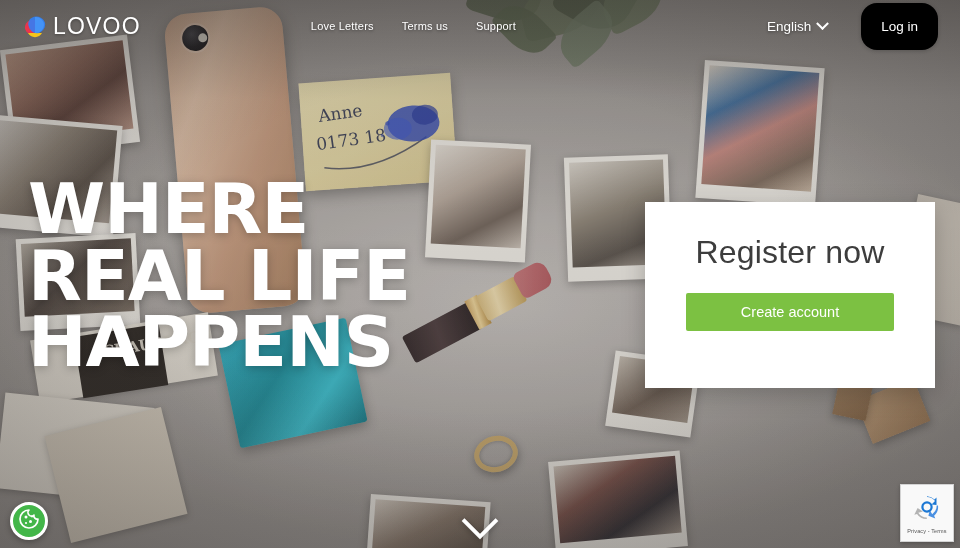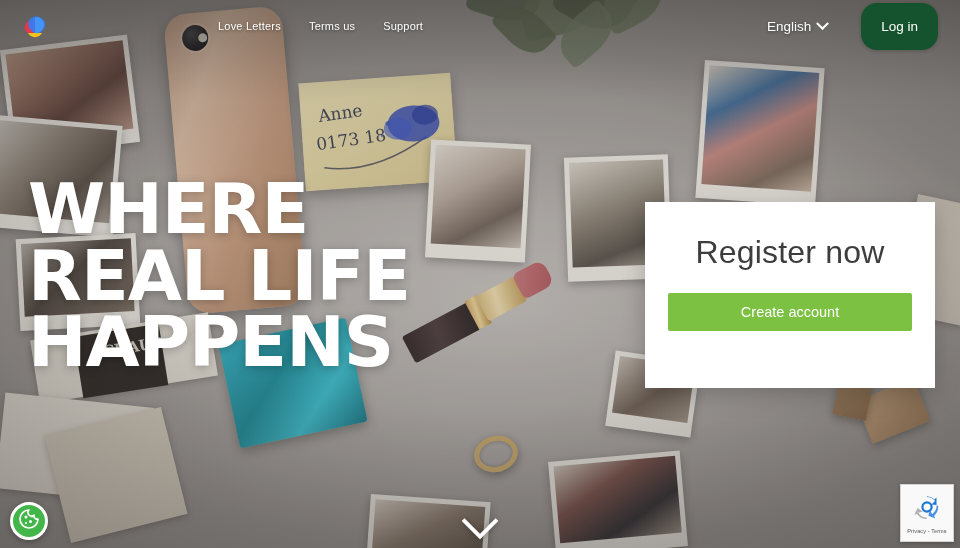--- a/index.html
+++ b/index.html
@@ -118,21 +118,21 @@
     color:#fff; font-size:11px; text-decoration:none;
     text-shadow:0 1px 3px rgba(0,0,0,.45);
     letter-spacing:.2px;
   }
   .topbar-right { margin-left:auto; display:flex; align-items:center; gap:34px; }
   .lang { display:flex; align-items:center; gap:7px; color:#fff; font-size:13.5px;
           text-shadow:0 1px 3px rgba(0,0,0,.45); cursor:pointer; }
   .chev-sm { width:9px; height:9px; border-right:2px solid #fff; border-bottom:2px solid #fff;
              transform:rotate(45deg) translate(-2px,-2px); }
   .login-btn {
-    background:#14532d; color:#fff; border:none;
+    background:#000000; color:#fff; border:none;
     font-family:inherit; font-size:13.5px;
     padding:16px 20px; border-radius:16px; cursor:pointer;
     box-shadow:0 1px 4px rgba(0,0,0,.2);
   }
 
   
   .headline {
     position:absolute; left:28px; top:176px;
     z-index:55;
     color:#fff;
@@ -152,21 +152,21 @@
     width:290px; height:186px;
     background:#fff;
     z-index:58;
     box-shadow:0 6px 22px rgba(0,0,0,.22);
     display:flex; flex-direction:column; align-items:center;
     padding:32px 28px 0 28px;
   }
   .card-title { font-size:32px; color:#3d3d3d; font-weight:400; letter-spacing:.2px; }
   .card-sub { font-size:13.5px; color:#6a6a6a; margin-top:14px; }
   .create-btn {
-    margin-top:22px; width:244px; height:38px;
+    margin-top:22px; width:208px; height:38px;
     background:#7cc142; color:#fff; border:none;
     font-family:inherit; font-size:14.5px; cursor:pointer;
     border-radius:2px;
   }
 
   
   .scroll-chev {
     position:absolute; left:50%; bottom:14px; transform:translateX(-50%);
     z-index:60; cursor:pointer;
   }
@@ -286,20 +286,21 @@
 
   <div class="brand">
     <span class="brand-mark">
       <svg width="26" height="26" viewBox="0 0 26 26">
         <path d="M3 16 A8 8 0 0 1 13 7 L13 22 A9 9 0 0 1 3 16 Z" fill="#e8354d"></path>
         <path d="M6 20 A8 8 0 0 0 20 20 L6 20 Z" fill="#f5c518"></path>
         <path d="M23 10 A9 9 0 0 0 8 6 A9 9 0 0 0 17 20 A9 9 0 0 0 23 10 Z" fill="#2d7ff9" opacity=".88"></path>
         <path d="M13 4 A8 8 0 0 1 22 12 A8 8 0 0 1 13 20 Z" fill="#4a9bfb" opacity=".75"></path>
       </svg>
     </span>
+    <span class="brand-text">LOVOO</span>
   </div>
 
   <nav class="nav">
     <a href="#">Love Letters</a>
     <a href="#">Terms us</a>
     <a href="#">Support</a>
   </nav>
 
   <div class="topbar-right">
     <div class="lang">

